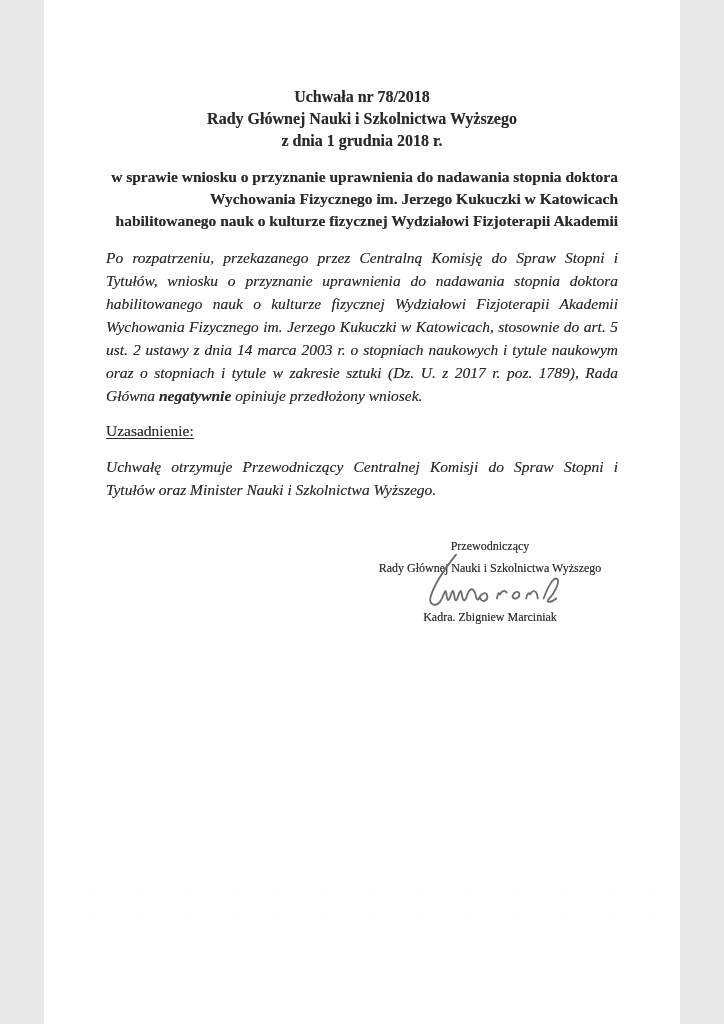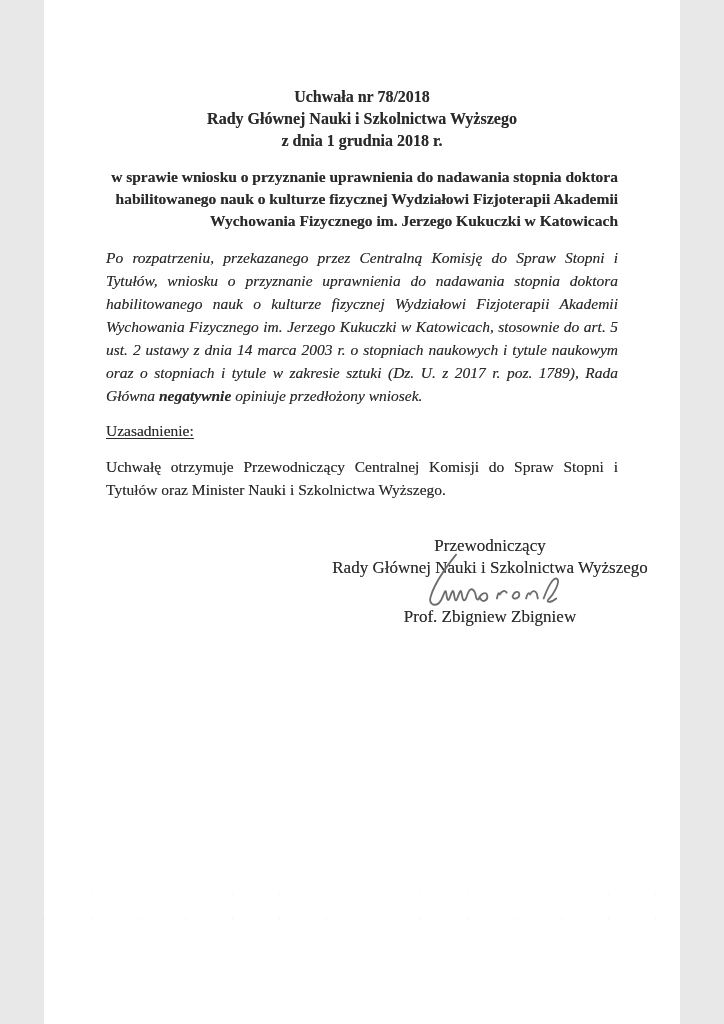--- a/index.html
+++ b/index.html
@@ -38,29 +38,29 @@
   }
   .para-main { margin-top: 14px; font-style: italic; }
   .heading-underline {
     font-size: 15.5px;
     line-height: 23px;
     margin-top: 12px;
     text-decoration: underline;
     text-underline-offset: 2px;
   }
   .para-2 { margin-top: 4px; }
-  .para-3 { margin-top: 13px; }
+  .para-3 { margin-top: 13px; font-style: italic; }
   .bold-inline { font-weight: bold; }
   .sig-block {
     position: relative;
     margin-top: 34px;
     margin-left: 163px;
     width: 442px;
     text-align: center;
-    font-size: 17px;
+    font-size: 12px;
     line-height: 22px;
   }
   .sig-name { margin-top: 27px; }
   .sig-scrawl {
     position: absolute;
     left: 152px;
     top: 16px;
     width: 146px;
     height: 56px;
     pointer-events: none;
@@ -87,22 +87,22 @@
 <div class="page">
 
   <div class="title-block">
     <div>Uchwała nr 78/2018</div>
     <div>Rady Głównej Nauki i Szkolnictwa Wyższego</div>
     <div>z dnia 1 grudnia 2018 r.</div>
   </div>
 
   <div class="subject-block">
     <div>w sprawie wniosku o przyznanie uprawnienia do nadawania stopnia doktora</div>
+    <div>Wychowania Fizycznego im. Jerzego Kukuczki w Katowicach</div>
     <div>habilitowanego nauk o kulturze fizycznej Wydziałowi Fizjoterapii Akademii</div>
-    <div>Wychowania Fizycznego im. Jerzego Kukuczki w Katowicach</div>
   </div>
 
   <p class="para para-main"><span>Po rozpatrzeniu, przekazanego przez Centralną Komisję do Spraw Stopni i Tytułów, wniosku o przyznanie uprawnienia do nadawania stopnia doktora habilitowanego nauk o kulturze fizycznej Wydziałowi Fizjoterapii Akademii Wychowania Fizycznego im. Jerzego Kukuczki w Katowicach, stosownie do art. 5 ust. 2 ustawy z dnia 14 marca 2003 r. o stopniach naukowych i tytule naukowym oraz o stopniach i tytule w zakresie sztuki (Dz. U. z 2017 r. poz. 1789), Rada Główna </span><span class="bold-inline">negatywnie</span><span> opiniuje przedłożony wniosek.</span></p>
 
   <div class="heading-underline">Uzasadnienie:</div>
 
 
   <p class="para para-3">Uchwałę otrzymuje Przewodniczący Centralnej Komisji do Spraw Stopni i Tytułów oraz Minister Nauki i Szkolnictwa Wyższego.</p>
 
   <div class="sig-block">
@@ -120,19 +120,19 @@
                C 43 51, 45 52, 47 46
                C 49 39, 52 36, 55 41
                C 57 45, 56 50, 59 49
                C 61 43, 67 40, 68 45
                C 69 50, 63 53, 61 48"></path>
       <path d="M 78 48 C 79 43, 80 41, 81 44 C 83 40, 86 39, 88 42"></path>
       <path d="M 94 46 C 96 40, 101 40, 101 44 C 101 48, 95 50, 94 46"></path>
       <path d="M 108 48 C 109 43, 111 41, 112 44 C 114 40, 117 39, 119 43 L 120 48"></path>
       <path d="M 126 48 C 130 37, 136 25, 140 28 C 143 31, 137 43, 131 49 C 128 52, 133 53, 139 48"></path>
     </svg>
-    <div class="sig-name">Prof. Zbigniew Zbigniew</div>
+    <div class="sig-name">Kadra. Zbigniew Marciniak</div>
   </div>
 
   <div class="scan-noise" style="top: 893px;"></div>
   <div class="scan-noise" style="top: 918px;"></div>
 
 </div>
 
 </body></html>

